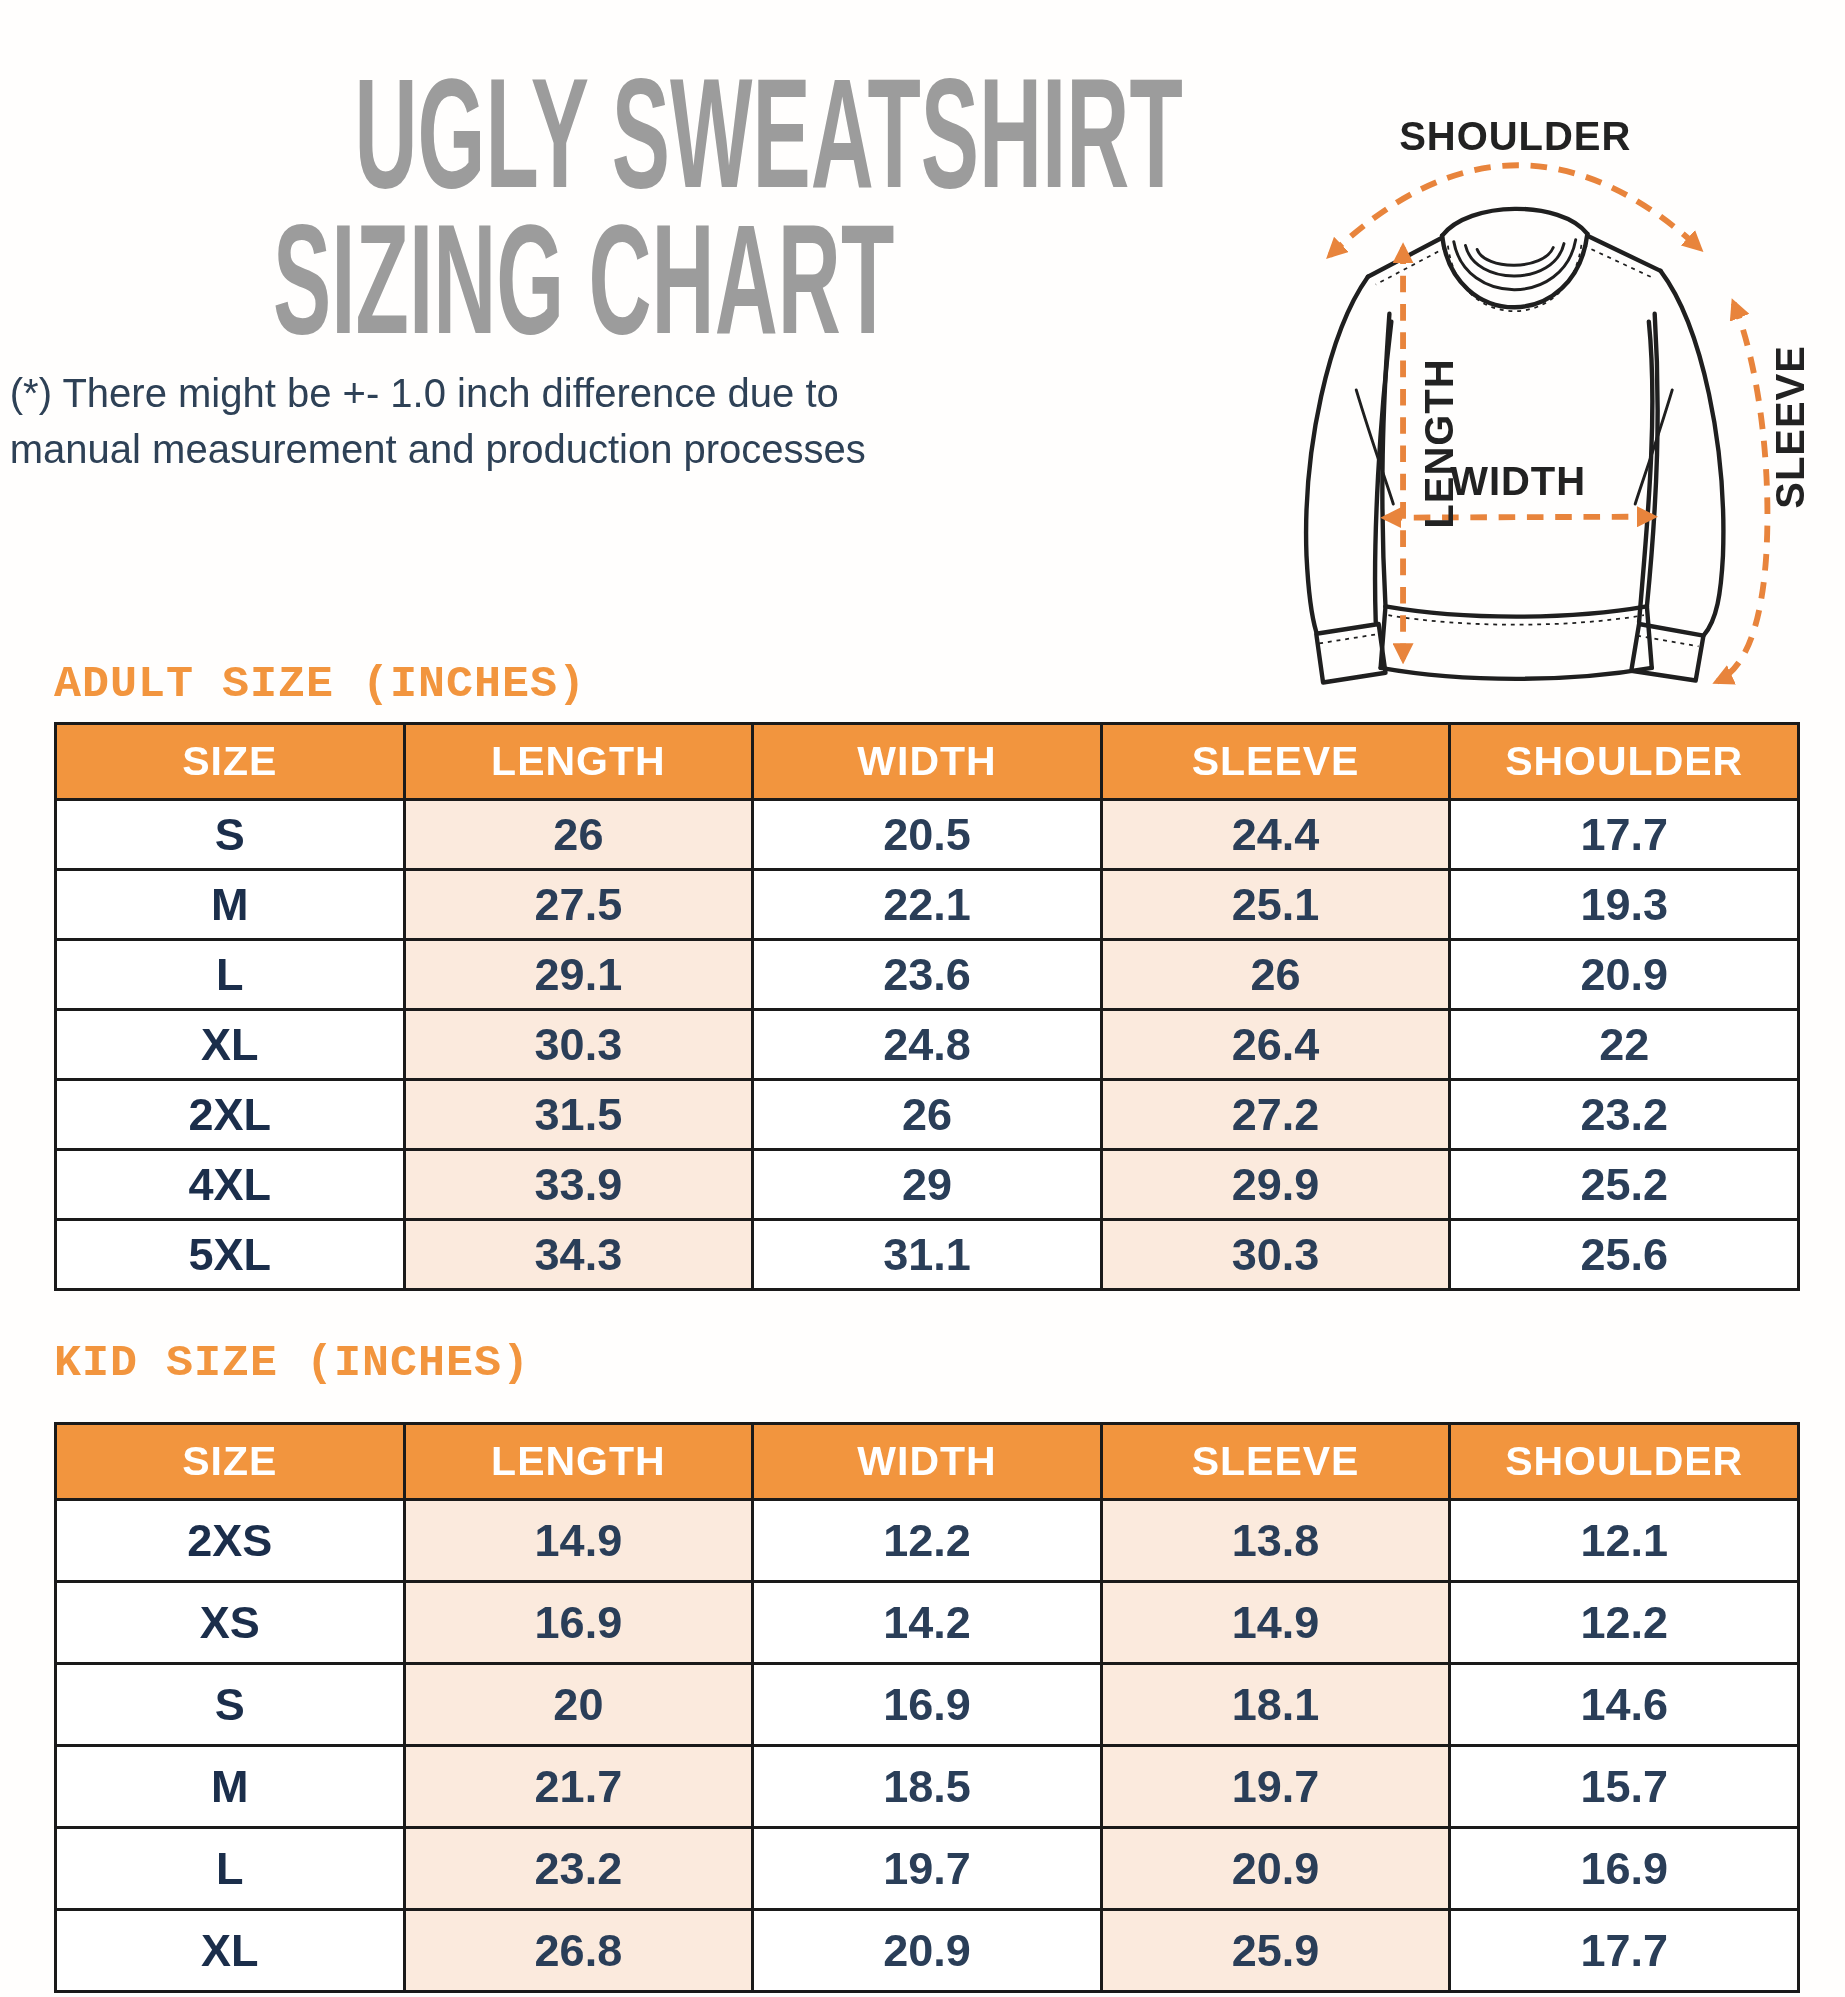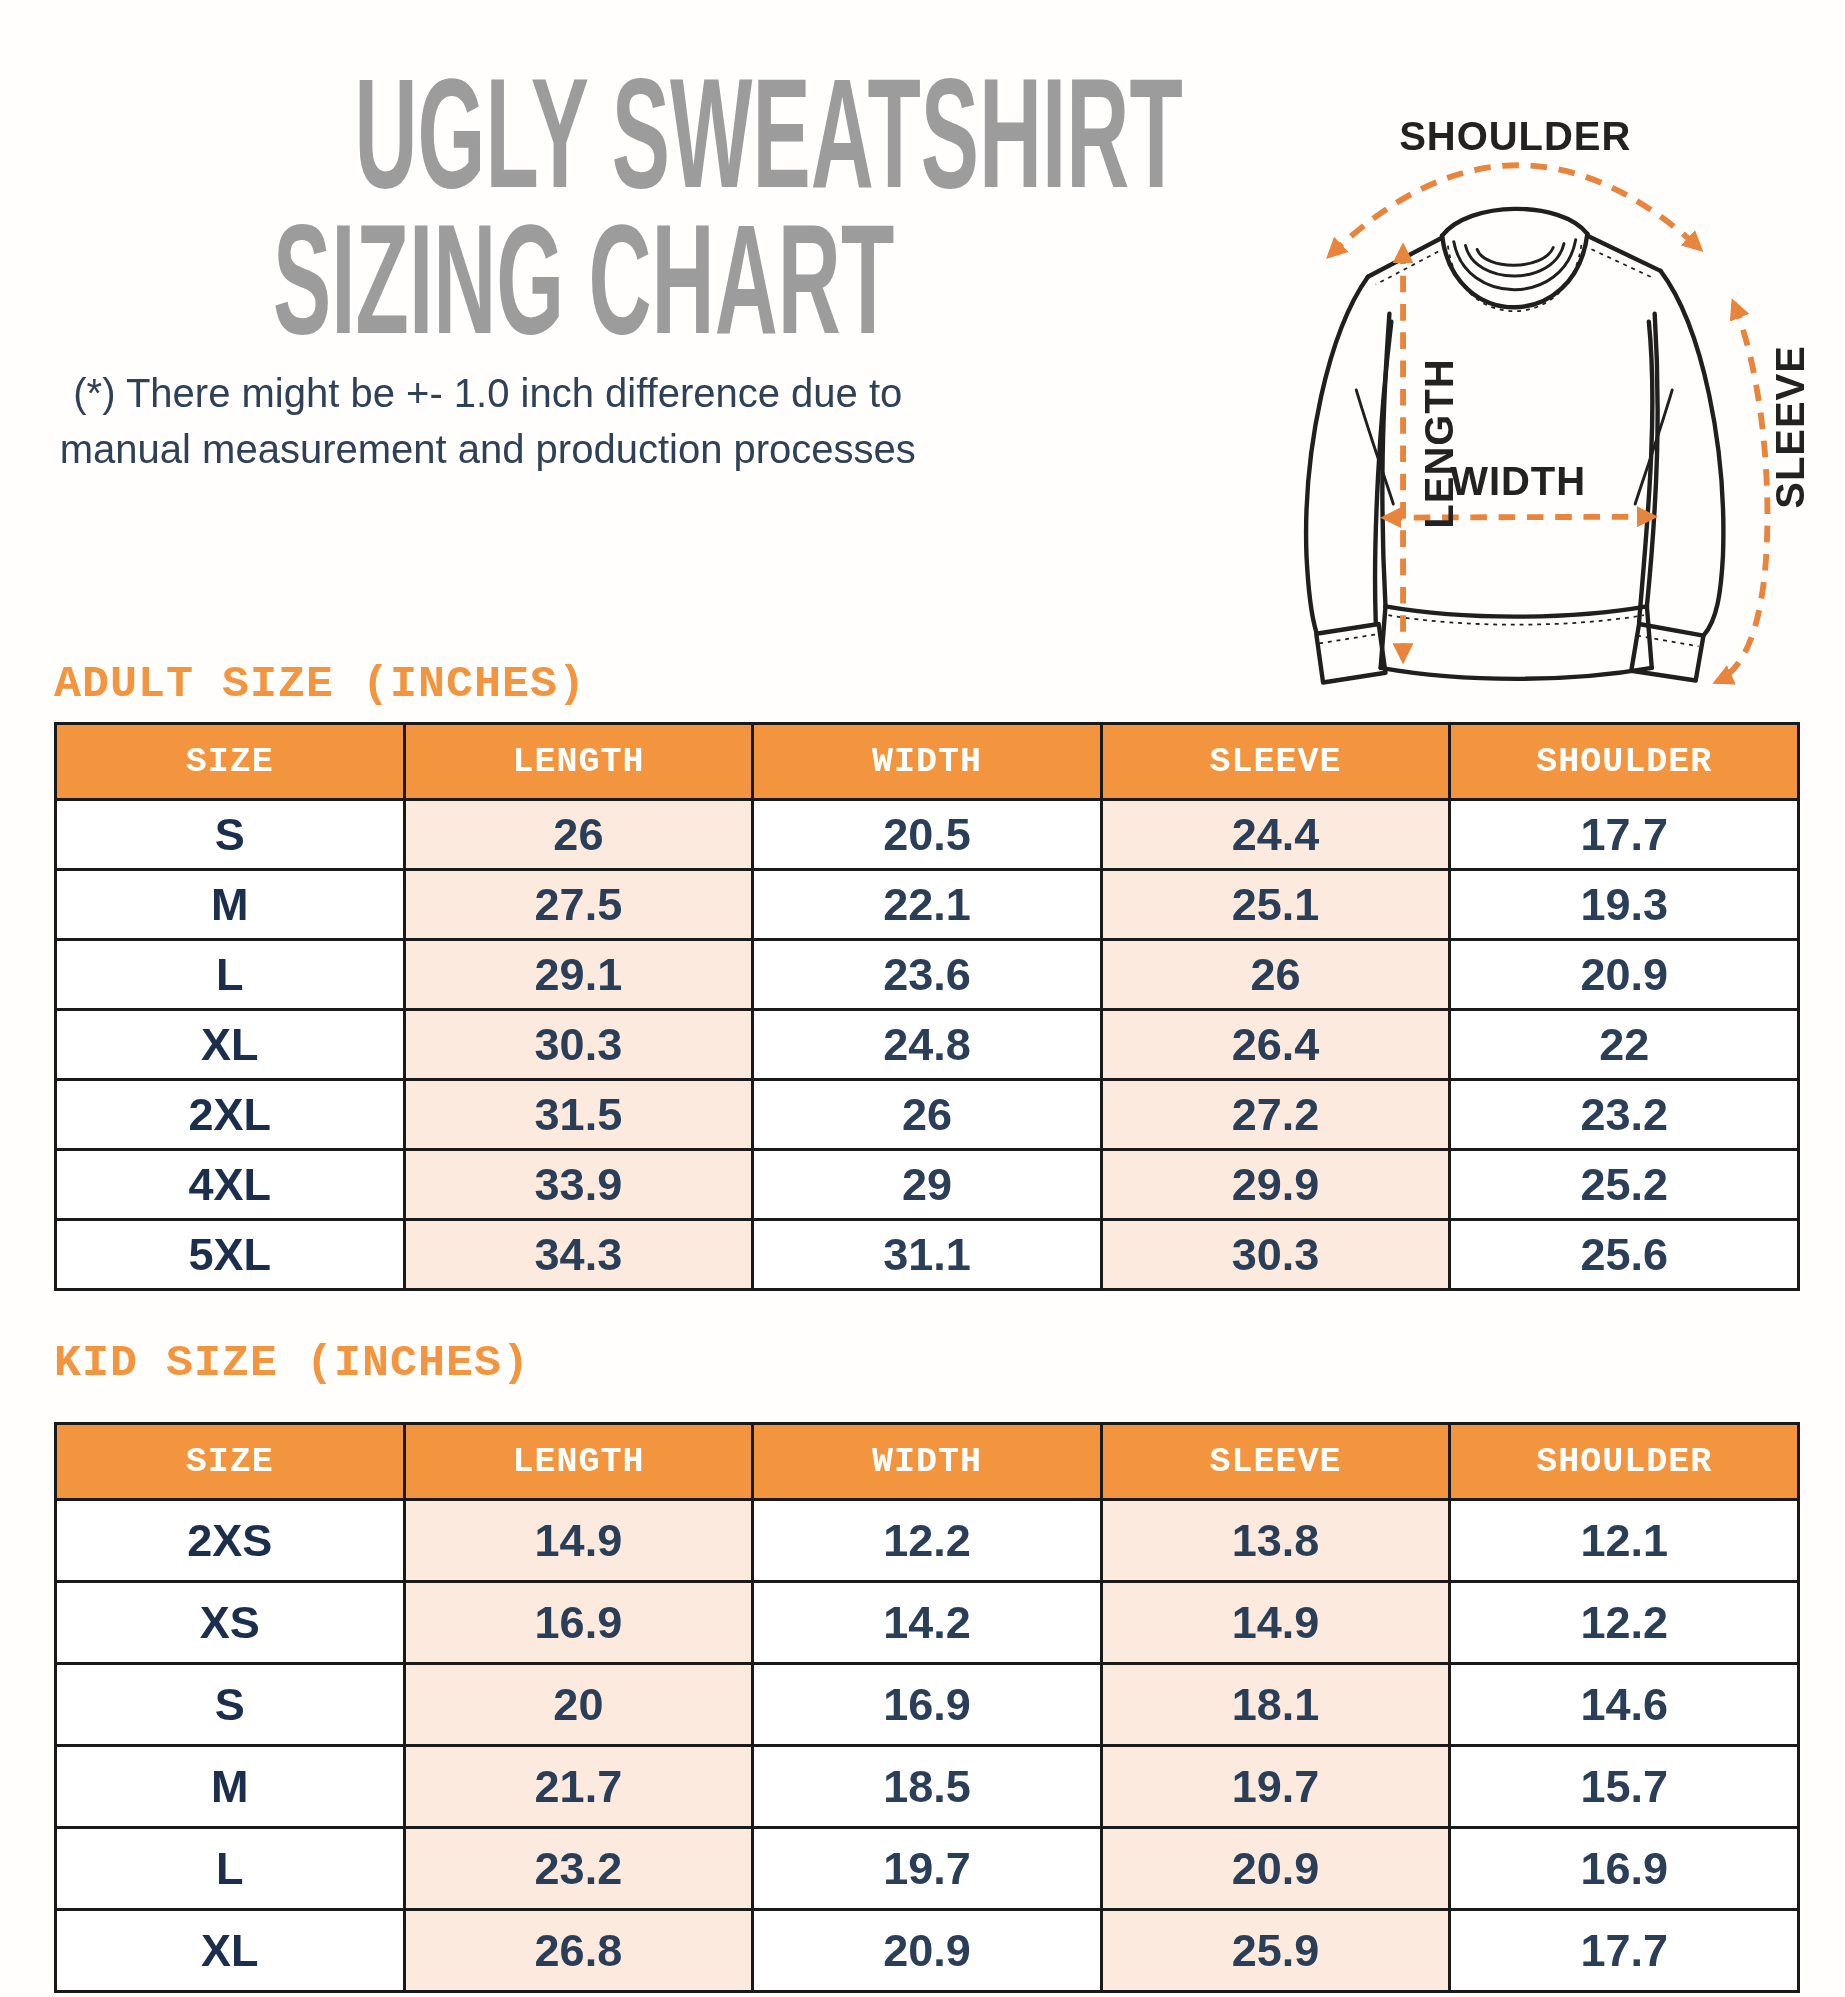--- a/index.html
+++ b/index.html
@@ -10,38 +10,38 @@
   *{margin:0;padding:0;box-sizing:border-box;}
   html,body{background:#ffffff;}
   body{font-family:"Liberation Sans","DejaVu Sans",sans-serif;}
   .page{position:relative;width:1845px;height:1997px;background:#fffefd;overflow:hidden;}
 
   
   .title-block{position:absolute;left:29px;top:60px;width:936px;text-align:center;}
   .title-line{display:block;font-weight:bold;color:var(--title-gray);
     font-size:156px;line-height:146px;white-space:nowrap;}
   .title-line span{display:inline-block;transform:scaleX(0.56);transform-origin:50% 50%;}
-  .note{position:absolute;left:9.8px;top:365px;width:956px;text-align:center;
+  .note{position:absolute;left:9.8px;top:365px;width:956px;text-align:left;
     color:var(--slate);font-size:40px;line-height:56px;font-weight:normal;}
 
   
   .sec-heading{position:absolute;left:54px;color:var(--accent);font-weight:bold;
     font-size:45px;letter-spacing:1px;white-space:nowrap;font-family:Liberation Mono, monospace;}
   .sec-heading.adult{top:659px;}
   .sec-heading.kid{top:1338px;}
 
   
   table.size-table{position:absolute;left:54px;width:1746px;border-collapse:collapse;
     table-layout:fixed;background:#fff;}
   table.size-table.adult{top:722px;}
   table.size-table.kid{top:1422px;}
   .size-table th,.size-table td{border:3.9px solid var(--line);text-align:center;
     vertical-align:middle;overflow:hidden;}
   .size-table th{background:var(--accent);color:var(--header-text);
-    font-size:35px;font-weight:bold;letter-spacing:1px;height:76px;font-family:Liberation Mono, monospace;}
+    font-size:41px;font-weight:bold;letter-spacing:1px;height:76px;}
   .size-table td{font-size:45px;font-weight:bold;color:var(--value-text);background:#fff;}
   .size-table td.peach{background:var(--peach);}
   .size-table td.size{color:var(--size-text);}
   table.size-table.adult td{height:70px;}
   table.size-table.kid td{height:82px;}
 
   
   .diagram{position:absolute;left:965px;top:29px;width:880px;height:673px;}
   .ink{fill:none;stroke:var(--ink);stroke-width:4.5;stroke-linecap:round;stroke-linejoin:round;}
   .ink-thin{fill:none;stroke:var(--ink);stroke-width:3;stroke-linecap:round;}

